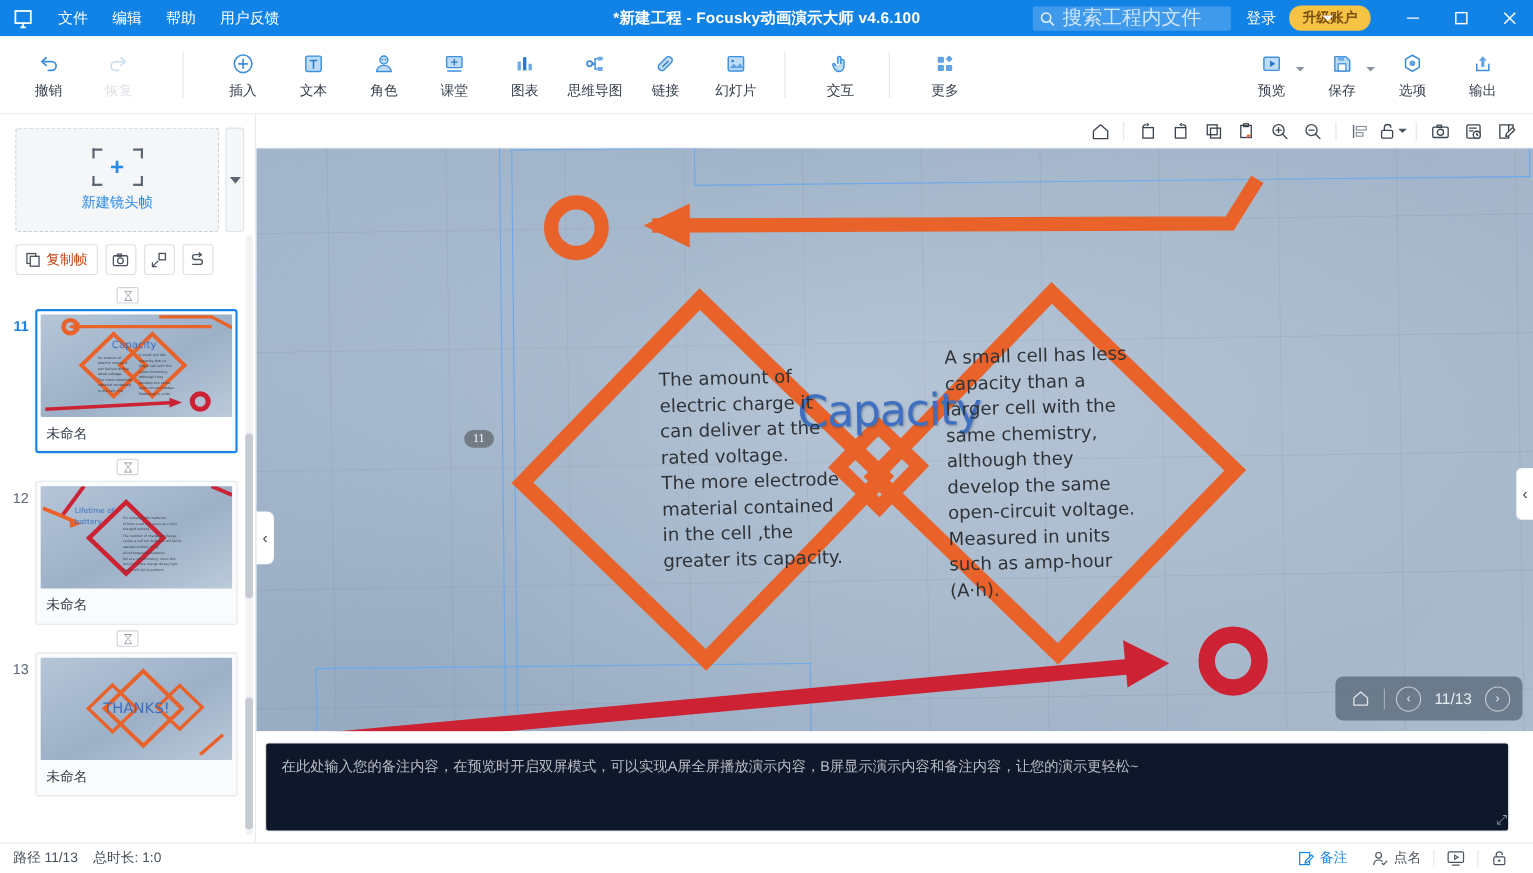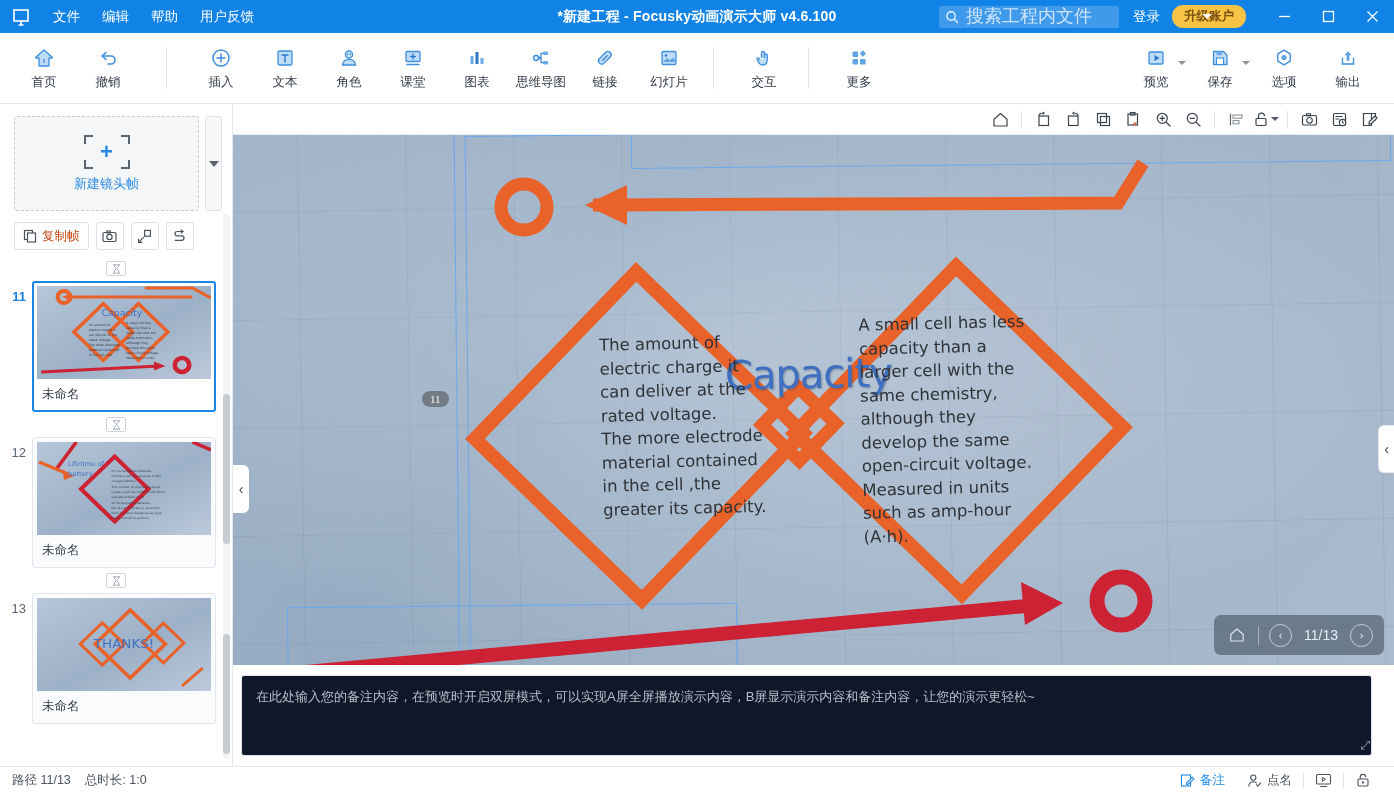--- a/index.html
+++ b/index.html
@@ -291,34 +291,34 @@
       </div>
     </div>
   </div>
 
   <div class="ribbon">
 
     <div class="rb-group" style="margin-left:12px;">
       <div class="rb-item">
         <span class="rb-icon">
           <svg width="22" height="22" viewBox="0 0 22 22">
-              <path d="M11 3l8 7v1h-3v8H6v-8H3v-1z" fill="#bfdcf7" stroke="#3d8fdd" stroke-width="1.3" stroke-linejoin="round"></path>
-              <path d="M11 12v4" stroke="#3d8fdd" stroke-width="1.3"></path>
-            </svg>
-        </span>
-        <span class="rb-label">首页</span>
-      </div>
-      <div class="rb-item">
-        <span class="rb-icon">
-          <svg width="22" height="22" viewBox="0 0 22 22">
               <path d="M6 9h8a4 4 0 010 8h-3" fill="none" stroke="#3d8fdd" stroke-width="1.6" stroke-linecap="round"></path>
               <path d="M9 5.5L5 9l4 3.5" fill="none" stroke="#3d8fdd" stroke-width="1.6" stroke-linecap="round" stroke-linejoin="round"></path>
             </svg>
         </span>
         <span class="rb-label">撤销</span>
+      </div>
+      <div class="rb-item disabled">
+        <span class="rb-icon">
+          <svg width="22" height="22" viewBox="0 0 22 22">
+              <path d="M16 9H8a4 4 0 000 8h3" fill="none" stroke="#8cb6dd" stroke-width="1.6" stroke-linecap="round"></path>
+              <path d="M13 5.5L17 9l-4 3.5" fill="none" stroke="#8cb6dd" stroke-width="1.6" stroke-linecap="round" stroke-linejoin="round"></path>
+            </svg>
+        </span>
+        <span class="rb-label">恢复</span>
       </div>
     </div>
     <div class="rb-sep" style="margin-left:26px;"></div>
 
     <div class="rb-group" style="margin-left:14px;">
       <div class="rb-item">
         <span class="rb-icon">
           <svg width="22" height="22" viewBox="0 0 22 22">
               <circle cx="11" cy="11" r="8" fill="none" stroke="#3d8fdd" stroke-width="1.5"></circle>
               <path d="M11 7v8M7 11h8" stroke="#3d8fdd" stroke-width="1.5" stroke-linecap="round"></path>

